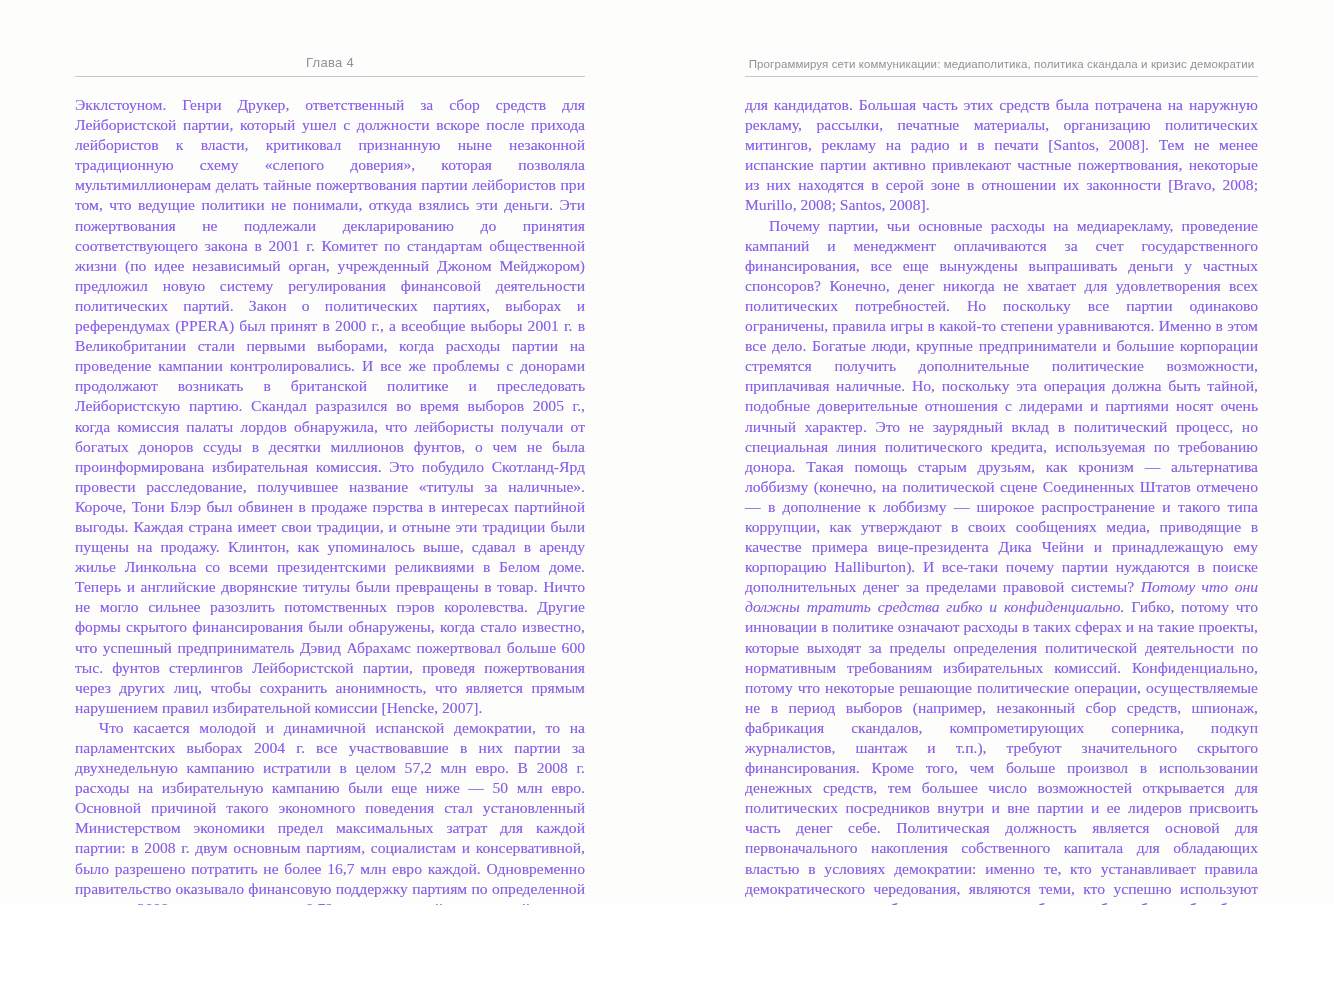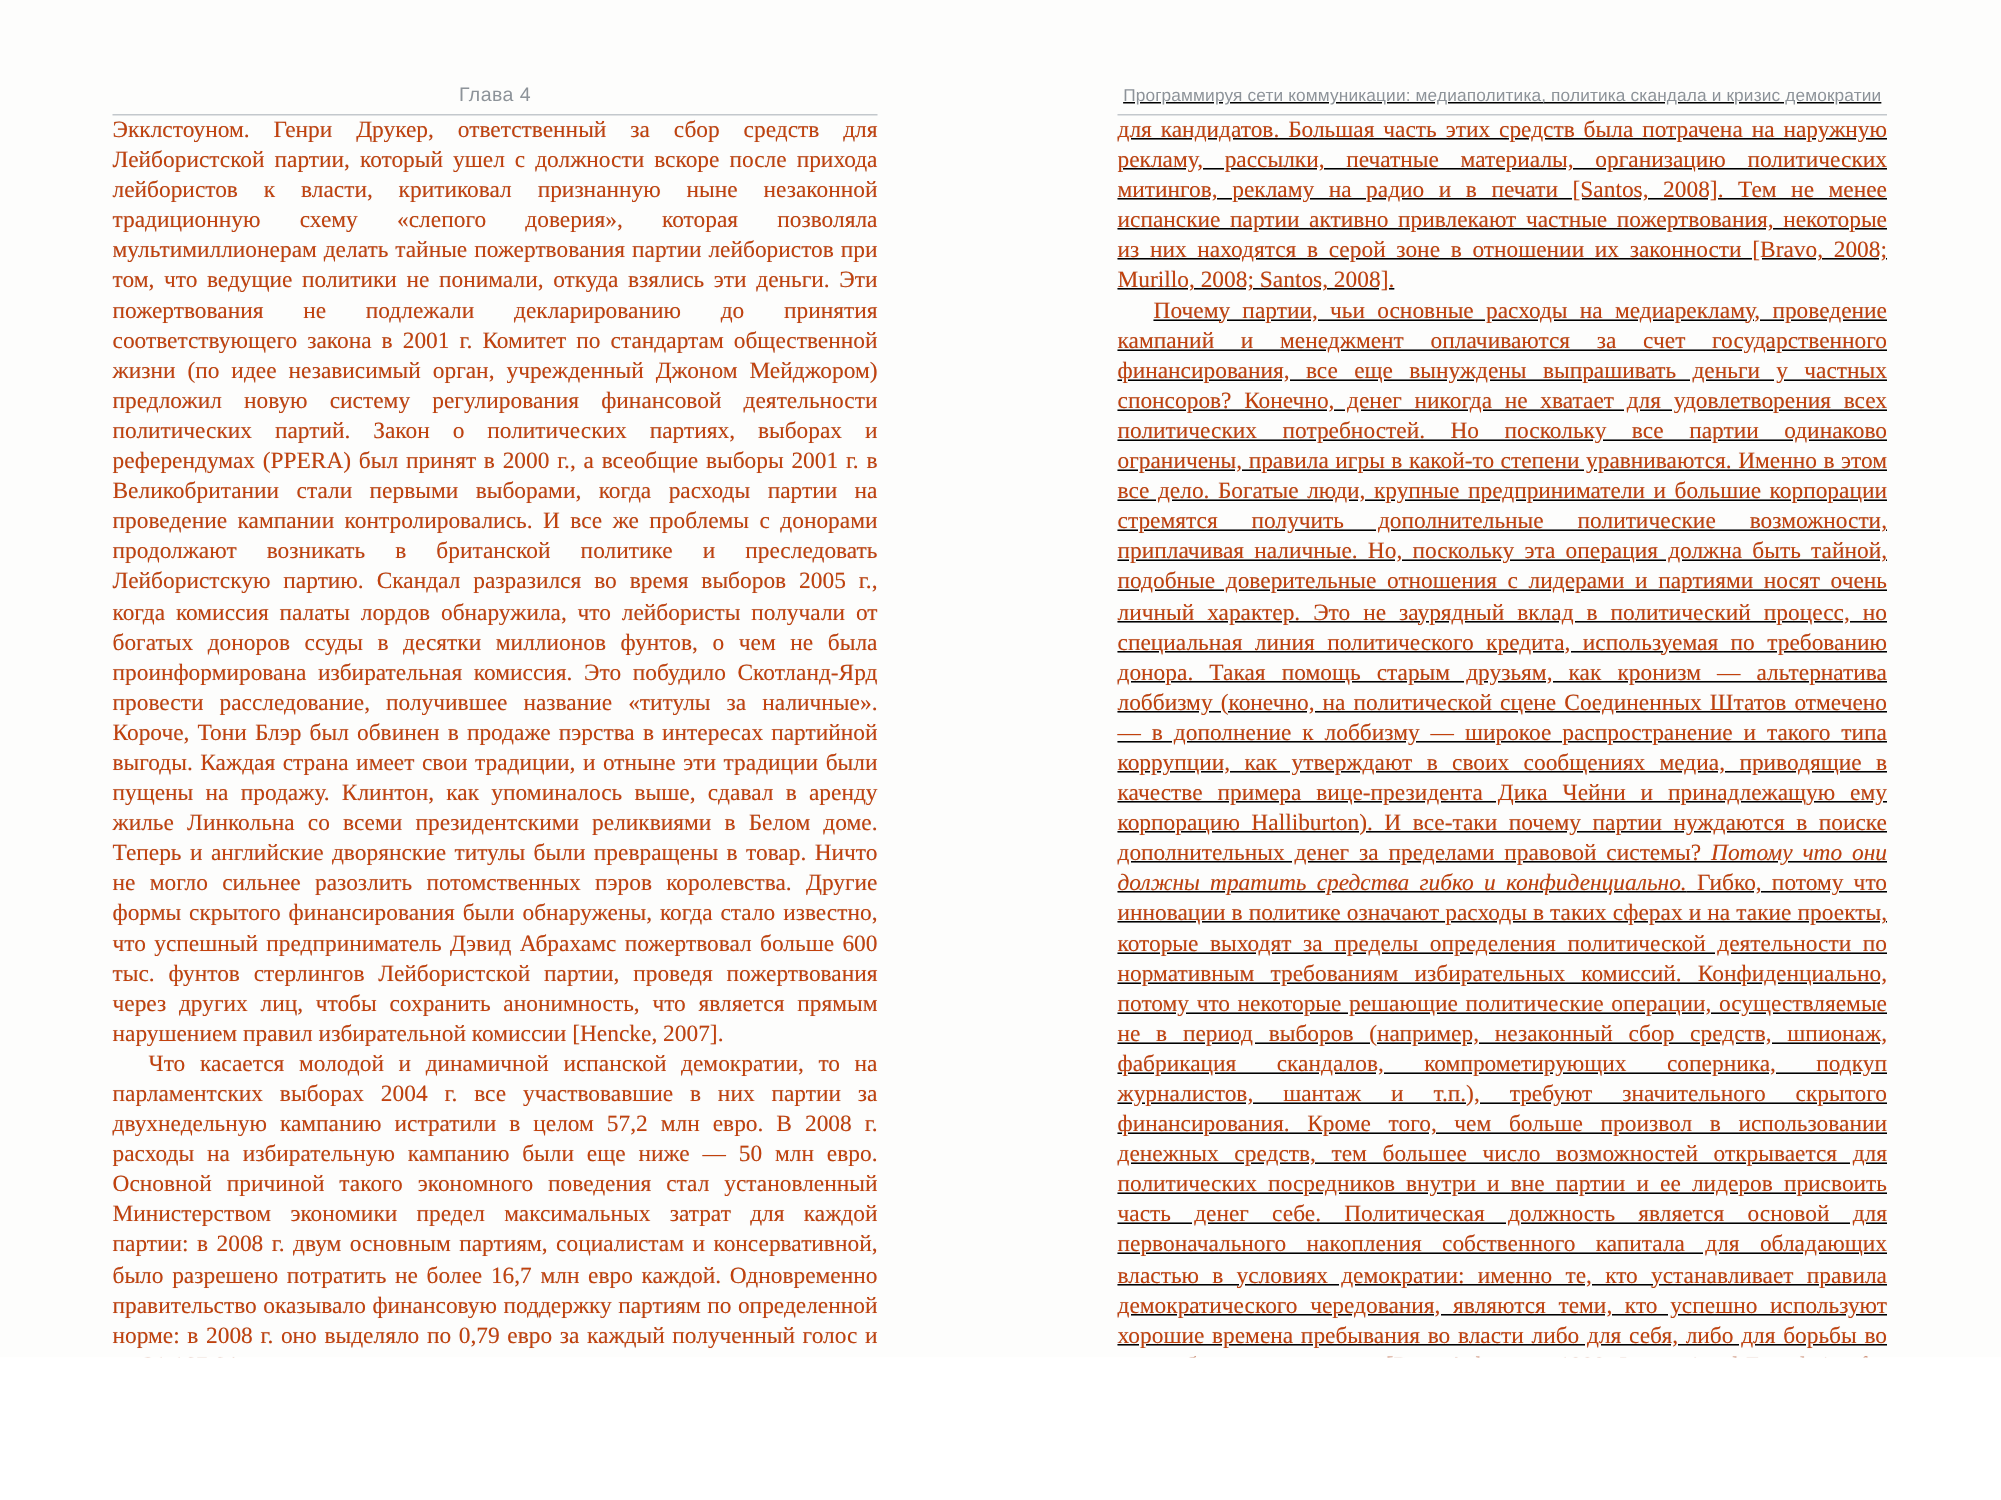--- a/index.html
+++ b/index.html
@@ -16,41 +16,42 @@
     font-family: "Liberation Serif", serif;
   }
   .page {
     position: absolute;
     top: 0;
     width: 667px;
     height: 1000px;
     box-sizing: border-box;
   }
   .page-left  { left: 0;   padding: 46px 82px 0 75px; }
-  .page-right { left: 667px; padding: 46px 76px 0 78px; text-decoration: underline; }
+  .page-right { left: 667px; padding: 46px 76px 0 78px; }
 
   .running-header {
     height: 24px;
     display: flex;
     align-items: flex-end;
     justify-content: center;
     padding-bottom: 6px;
     border-bottom: 1px solid #c3c8cc;
     font-family: "Liberation Sans", sans-serif;
     color: #8d9399;
     white-space: nowrap;
   }
   .header-left  { font-size: 13px; letter-spacing: 0.3px; }
   .header-right { font-size: 11.5px; letter-spacing: 0.1px; }
 
   .page-body {
+    margin-top: 18px;
     font-size: 15.6px;
     line-height: 20.1px;
     text-align: justify;
-    color: #c2410c;
+    color: #8b5cf6;
     text-shadow: 0 0 0.5px rgba(75, 81, 88, 0.35);
   }
   .page-body p {
     margin: 0;
     padding: 0;
   }
   .page-body p.indent { text-indent: 24px; }
   .page-body em { font-style: italic; }
 
   .page-number {

